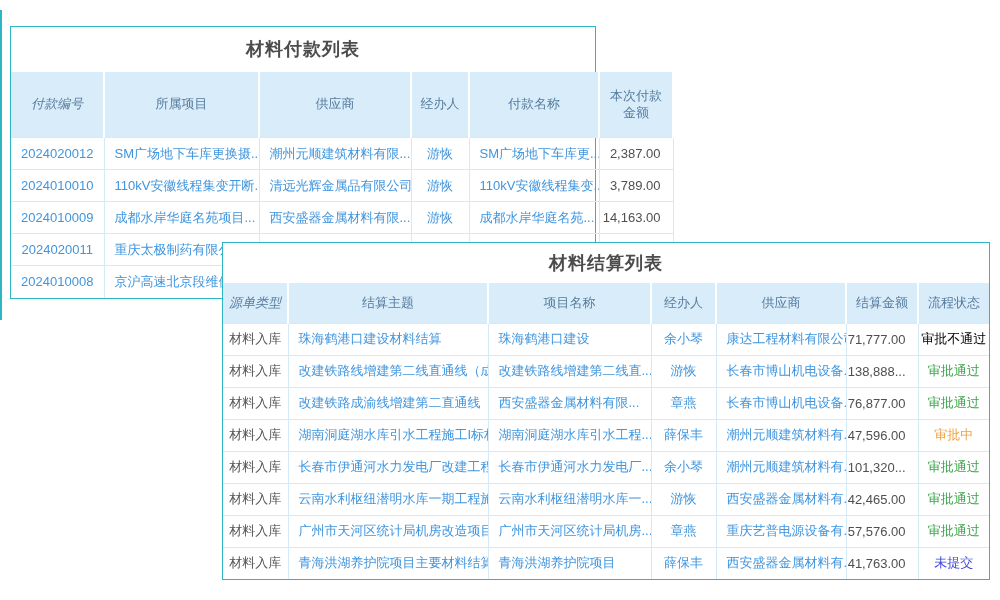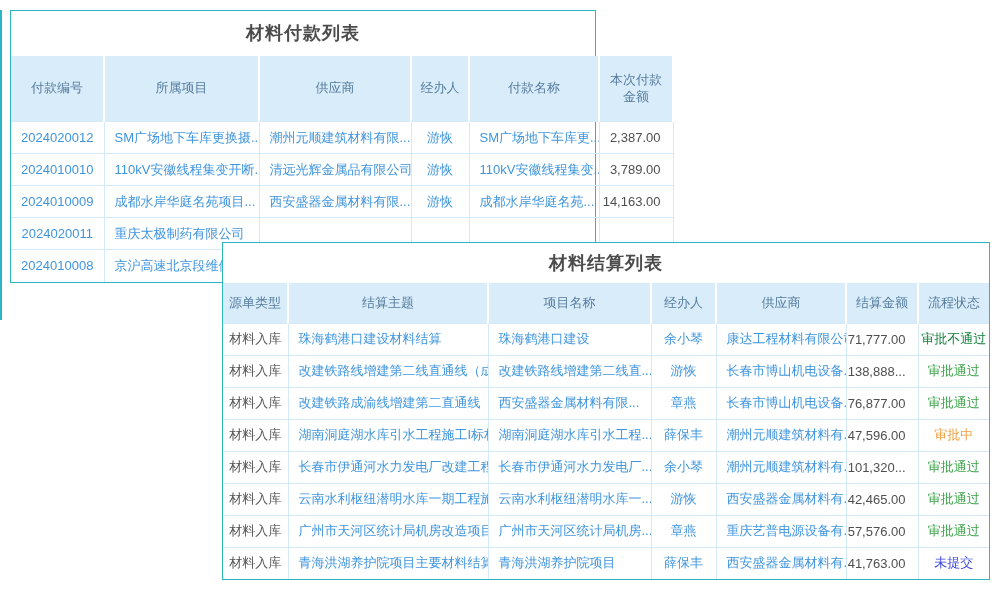--- a/index.html
+++ b/index.html
@@ -5,48 +5,48 @@
   * { margin:0; padding:0; box-sizing:border-box; }
   html,body { width:1000px; height:600px; }
   body {
     position:relative; background:#ffffff; overflow:hidden;
     font-family:"Liberation Sans","DejaVu Sans",sans-serif;
   }
   .panel {
     position:absolute; background:#ffffff;
     border:1px solid #2cb5c3;
   }
-  #payment-panel   { left:10px;  top:10px;  width:586px; z-index:1; }
+  #payment-panel   { left:10px;  top:26px;  width:586px; z-index:1; }
   #settlement-panel{ left:222px; top:242px; width:768px; z-index:2; }
   .panel-title {
     text-align:center; font-weight:bold; font-size:18px; color:#4c4c4c;
     letter-spacing:1px;
   }
   #payment-panel .panel-title    { height:45px; line-height:45px; }
   #settlement-panel .panel-title { height:40px; line-height:40px; }
   table { border-collapse:collapse; table-layout:fixed; width:100%; font-size:13px; }
   th {
     background:#d9ecfa; color:#567c9e; font-weight:normal;
     height:40px; border-left:2px solid #ffffff; text-align:center;
     white-space:pre-line; line-height:1.25; overflow:hidden;
   }
-  th:first-child { border-left:none; }
+  th:first-child { border-left:none;font-style:italic; }
   td {
     height:32px; border-top:1px solid #d4eaf9; border-left:1px solid #d4eaf9;
     overflow:hidden; white-space:nowrap; color:#4f4f4f;
   }
   td:first-child { border-left:none; }
   .link     { color:#3f95de; cursor:pointer; }
   .c-left   { padding-left:10px; text-align:left; }
   .c-center { text-align:center; }
   .c-amount { text-align:right; padding-right:12px; color:#4f4f4f; }
   .c-status { text-align:center; }
   .c-type   { text-align:center; color:#555555; }
   [data-status="pass"]    { color:#3ba449; }
-  [data-status="fail"]    { color:#15803d; }
+  [data-status="fail"]    { color:#000000; }
   [data-status="pending"] { color:#f0a142; }
   [data-status="draft"]   { color:#3b45dd; }
   .edge-sliver {
     position:absolute; left:0; top:10px; width:2px; height:310px;
     background:#2cb5c3;
   }
 </style>
 </head>
 <body>
 

